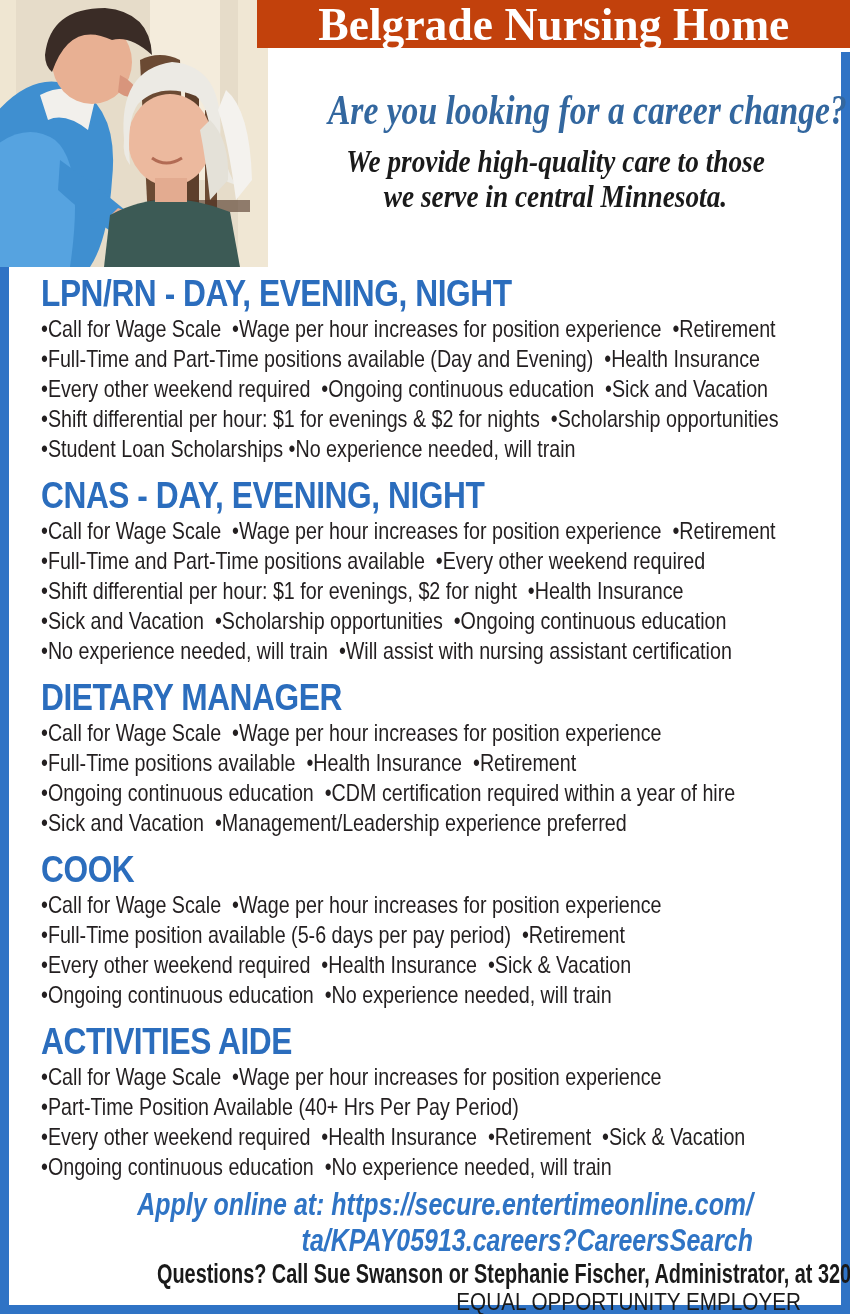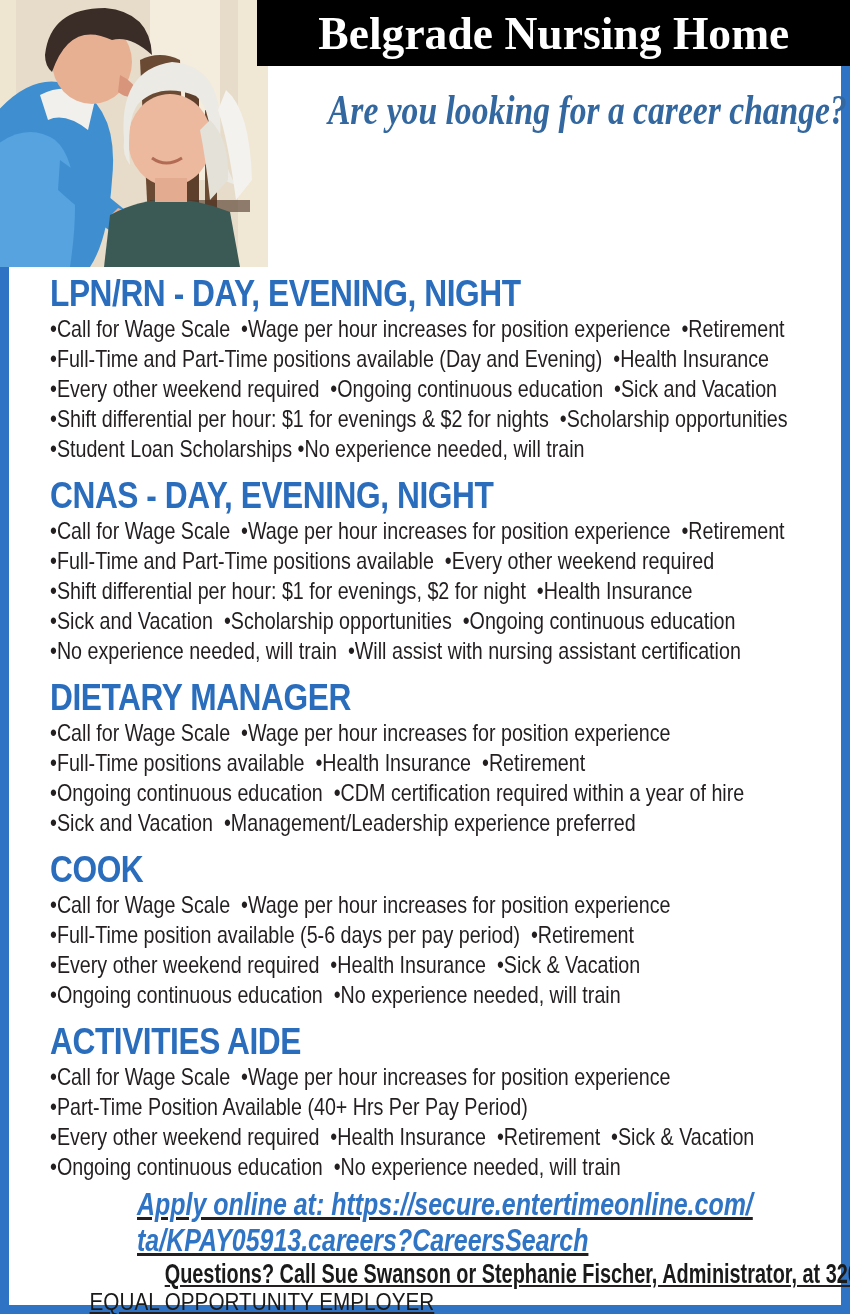--- a/index.html
+++ b/index.html
@@ -12,22 +12,22 @@
     color:#231f20;
   }
   
   .border-left{position:absolute;left:0;top:258px;bottom:0;width:9px;background:#2f73c5;}
   .border-right{position:absolute;right:0;top:52px;bottom:0;width:9px;background:#2f73c5;}
   .border-bottom{position:absolute;left:0;right:0;bottom:0;height:9px;background:#2f73c5;}
   
   .photo{position:absolute;left:0;top:0;width:268px;height:267px;}
   .photo svg{display:block;width:268px;height:267px;}
   .title-band{
-    position:absolute;left:257px;top:0;right:0;height:66px;
-    background:#000000;display:flex;align-items:center;justify-content:center;
+    position:absolute;left:257px;top:0;right:0;height:48px;
+    background:#c2410c;display:flex;align-items:center;justify-content:center;
   }
   .title-band .title{
     font-family:"Liberation Serif", serif;font-weight:bold;
     font-size:47px;color:#ffffff;white-space:pre;line-height:1;
     transform:scaleX(.97);transform-origin:50% 50%;
   }
   .header-col{position:absolute;left:271px;right:10px;top:60px;text-align:center;margin-top:24px;}
   .tagline{
     font-family:"Liberation Serif", serif;font-style:italic;font-weight:bold;
     font-size:42px;color:#33679f;line-height:52px;white-space:pre;
@@ -39,33 +39,33 @@
     transform:scaleX(.85);transform-origin:50% 50%;
   }
   .provide{
     font-family:"Liberation Serif", serif;font-style:italic;font-weight:bold;
     font-size:31px;color:#1a1a1a;line-height:35px;white-space:pre;
     transform:scaleX(.88);transform-origin:50% 50%;
   }
   .invite-wrap{margin-top:4px;}
   .provide-wrap{margin-top:8px;}
   
-  .main{position:absolute;left:26px;right:9px;top:272px;padding:2px 0 0 24px;}
+  .main{position:absolute;left:17px;right:9px;top:272px;padding:2px 0 0 24px;}
   .section-heading{
     font-weight:bold;font-size:36px;line-height:40px;color:#2b6dbd;
     white-space:pre;transform:scaleX(.88);transform-origin:0 50%;
     letter-spacing:-0.5px;
   }
   .section-heading.mt{margin-top:12px;}
   .bullet-line{
     font-size:24px;line-height:30px;color:#231f20;
     white-space:pre;transform:scaleX(.82);transform-origin:0 50%;
   }
   
-  .footer{margin-top:4px;text-align:left;text-decoration:underline;}
+  .footer{margin-top:4px;text-align:right;}
   .apply-line{
     font-weight:bold;font-style:italic;font-size:32px;line-height:36px;
     color:#2f74c5;white-space:pre;transform:scaleX(.78);transform-origin:50% 50%;
   }
   .questions-line{
     font-weight:bold;font-size:28px;line-height:32px;color:#1a1a1a;
     white-space:pre;transform:scaleX(.71);transform-origin:50% 50%;
   }
   .eoe-line{
     font-size:23px;line-height:20px;color:#1a1a1a;margin-top:2px;
@@ -119,20 +119,24 @@
       <path d="M226 90 Q250 110 252 180 L236 200 Q228 140 218 110 Z" fill="#f4f2ee"></path>
     </svg>
   </div>
 
   <div class="title-band">
     <div class="title">Belgrade Nursing Home</div>
   </div>
 
   <div class="header-col">
     <div class="tagline">Are you looking for a career change?</div>
+    <div class="provide-wrap">
+      <div class="provide">We provide high-quality care to those</div>
+      <div class="provide">we serve in central Minnesota.</div>
+    </div>
   </div>
 
   <div class="main">
 
     <div>
       <div class="section-heading">LPN/RN - DAY, EVENING, NIGHT</div>
       <div class="bullet-line">•Call for Wage Scale  •Wage per hour increases for position experience  •Retirement</div>
       <div class="bullet-line">•Full-Time and Part-Time positions available (Day and Evening)  •Health Insurance</div>
       <div class="bullet-line">•Every other weekend required  •Ongoing continuous education  •Sick and Vacation</div>
       <div class="bullet-line">•Shift differential per hour: $1 for evenings &amp; $2 for nights  •Scholarship opportunities</div>

